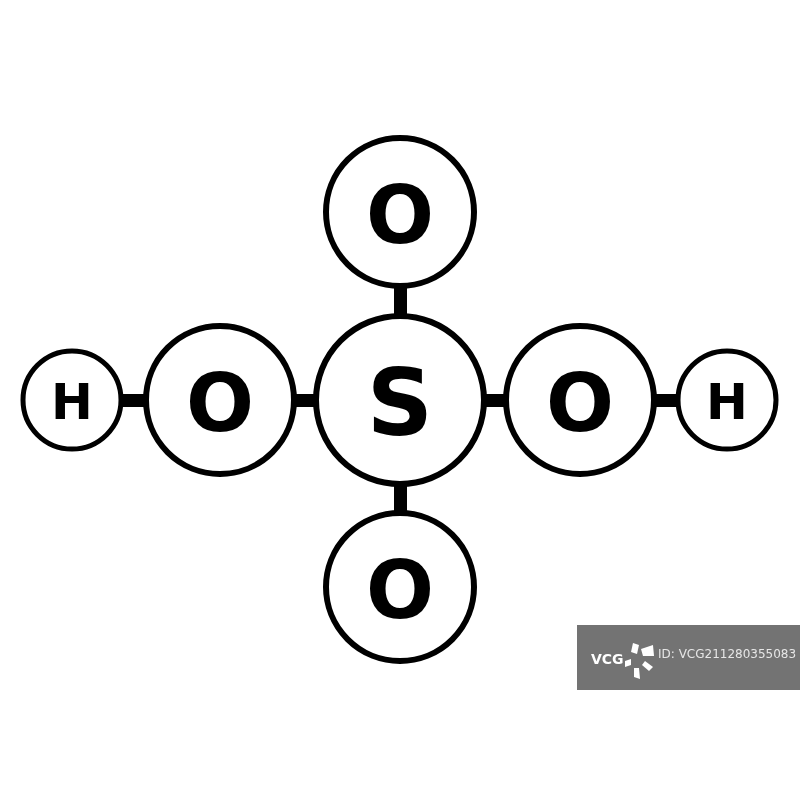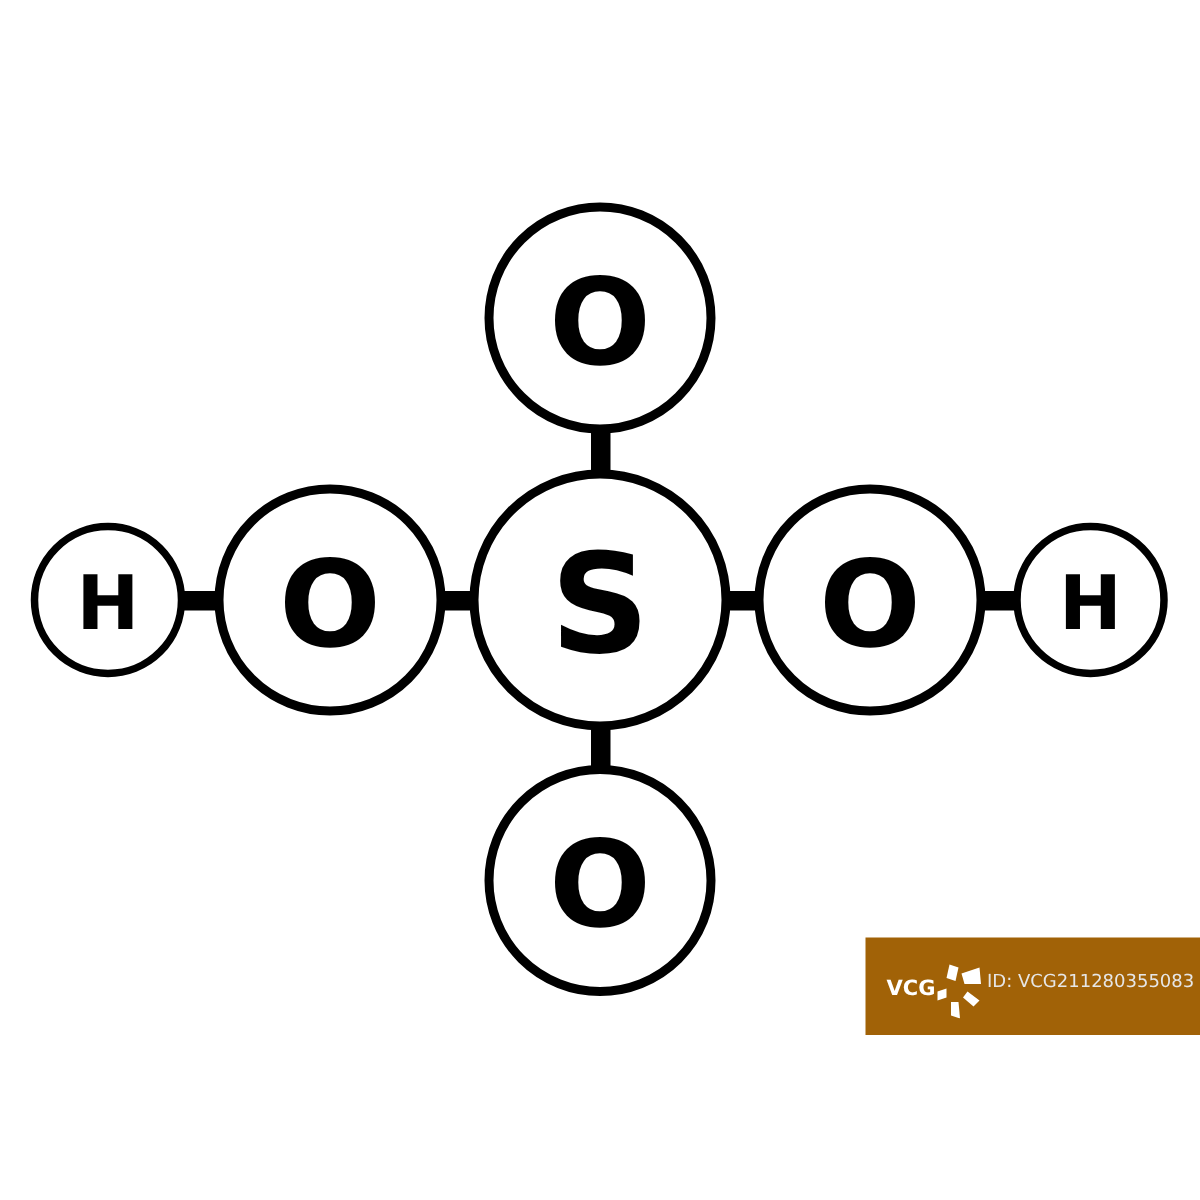--- a/index.html
+++ b/index.html
@@ -1,19 +1,19 @@
 <!DOCTYPE html>
 <html><head>
 <meta charset="utf-8">
 <style>
   html, body { margin: 0; padding: 0; background: #ffffff; }
   body { width: 800px; height: 800px; position: relative; overflow: hidden; font-family: "DejaVu Sans", sans-serif; }
   svg.mol { position: absolute; left: 0; top: 0; }
   .atom-label { font-family: "DejaVu Sans", sans-serif; font-weight: bold; fill: #000; text-anchor: middle; dominant-baseline: central; }
-  .watermark { position: absolute; left: 577px; top: 625px; width: 223px; height: 65px; background: #a16207; display: flex; align-items: center; }
+  .watermark { position: absolute; left: 577px; top: 625px; width: 223px; height: 65px; background: #737373; display: flex; align-items: center; }
   .wm-logo { position: absolute; left: 14px; top: 16px; width: 68px; height: 38px; }
   .wm-text { position: absolute; left: 81px; top: 22px; color: #e6e6e6; font-family: "DejaVu Sans", sans-serif; font-size: 12px; letter-spacing: 0px; white-space: nowrap; }
   .wm-brand { position: absolute; left: 0; top: 10px; color: #ffffff; font-family: "DejaVu Sans", sans-serif; font-weight: bold; font-size: 14px; }
 </style>
 </head>
 <body>
 
 <svg class="mol" width="800" height="800" viewBox="0 0 800 800">
 
   <g fill="#000">

